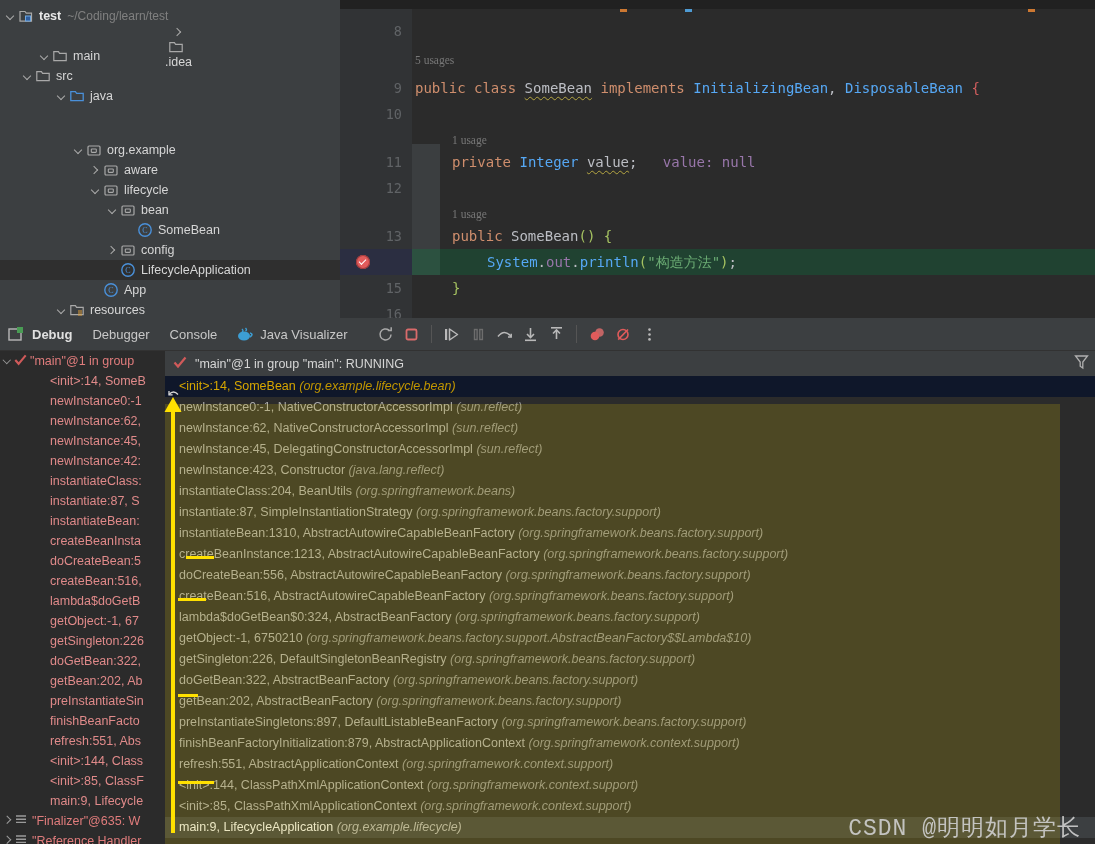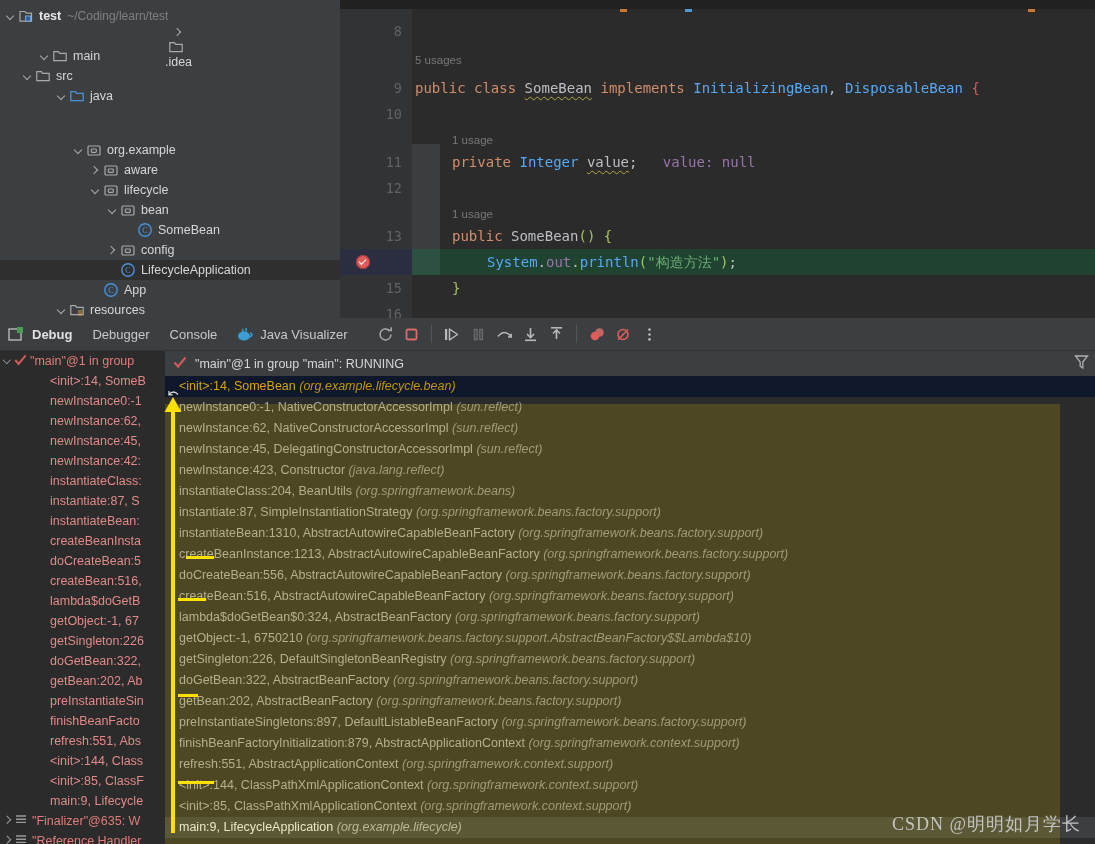--- a/index.html
+++ b/index.html
@@ -58,21 +58,21 @@
     position:absolute; left:0; width:62px; text-align:right;
     font-size:13.5px; color:#606366; line-height:26px;
     font-family:"DejaVu Sans Mono","Liberation Mono",monospace;
   }
   .code {
     position:absolute; left:75px; line-height:26px; font-size:14px;
     white-space:pre; font-family:"DejaVu Sans Mono","Liberation Mono",monospace;
   }
   .usage-hint {
     position:absolute; font-size:11.5px; color:#787878; line-height:18px;
-    font-family:Liberation Sans, sans-serif;
+    font-family:Liberation Serif, serif;
   }
   .kw { color:#cf8e6d; }
   .cls { color:#56a8f5; }
   .id { color:#bcbec4; }
   .plain { color:#bcbec4; }
   .str { color:#6aab73; }
   .meth { color:#56a8f5; }
   .brace-y { color:#a5c261; }
   .wavy { text-decoration: underline wavy #b5a642 1px; text-underline-offset:3px; }
   .inline-hint { color:#9876aa; }
@@ -159,22 +159,22 @@
   
   .overlay-yellow {
     position:absolute; left:165px; top:404px; width:930px; height:424px;
     background: rgba(255,221,0,0.16); pointer-events:none;
   }
   .ann-arrow { position:absolute; pointer-events:none; }
   .ann-underline { position:absolute; height:3px; background:#ffe000; pointer-events:none; }
 
   .watermark {
     position:absolute; right:14px; top:812px;
-    font-size:18px; color:#cfcfcf; letter-spacing:1px; opacity:.9;
-    font-family:Liberation Serif, serif;
+    font-size:23px; color:#cfcfcf; letter-spacing:1px; opacity:.9;
+    font-family:Liberation Mono, monospace;
   }
   .refresh-back-icon { position:absolute; left:167px; top:387px; }
 </style>
 </head>
 <body>
 
 <div id="root">
 
   <div class="top-area">
 

